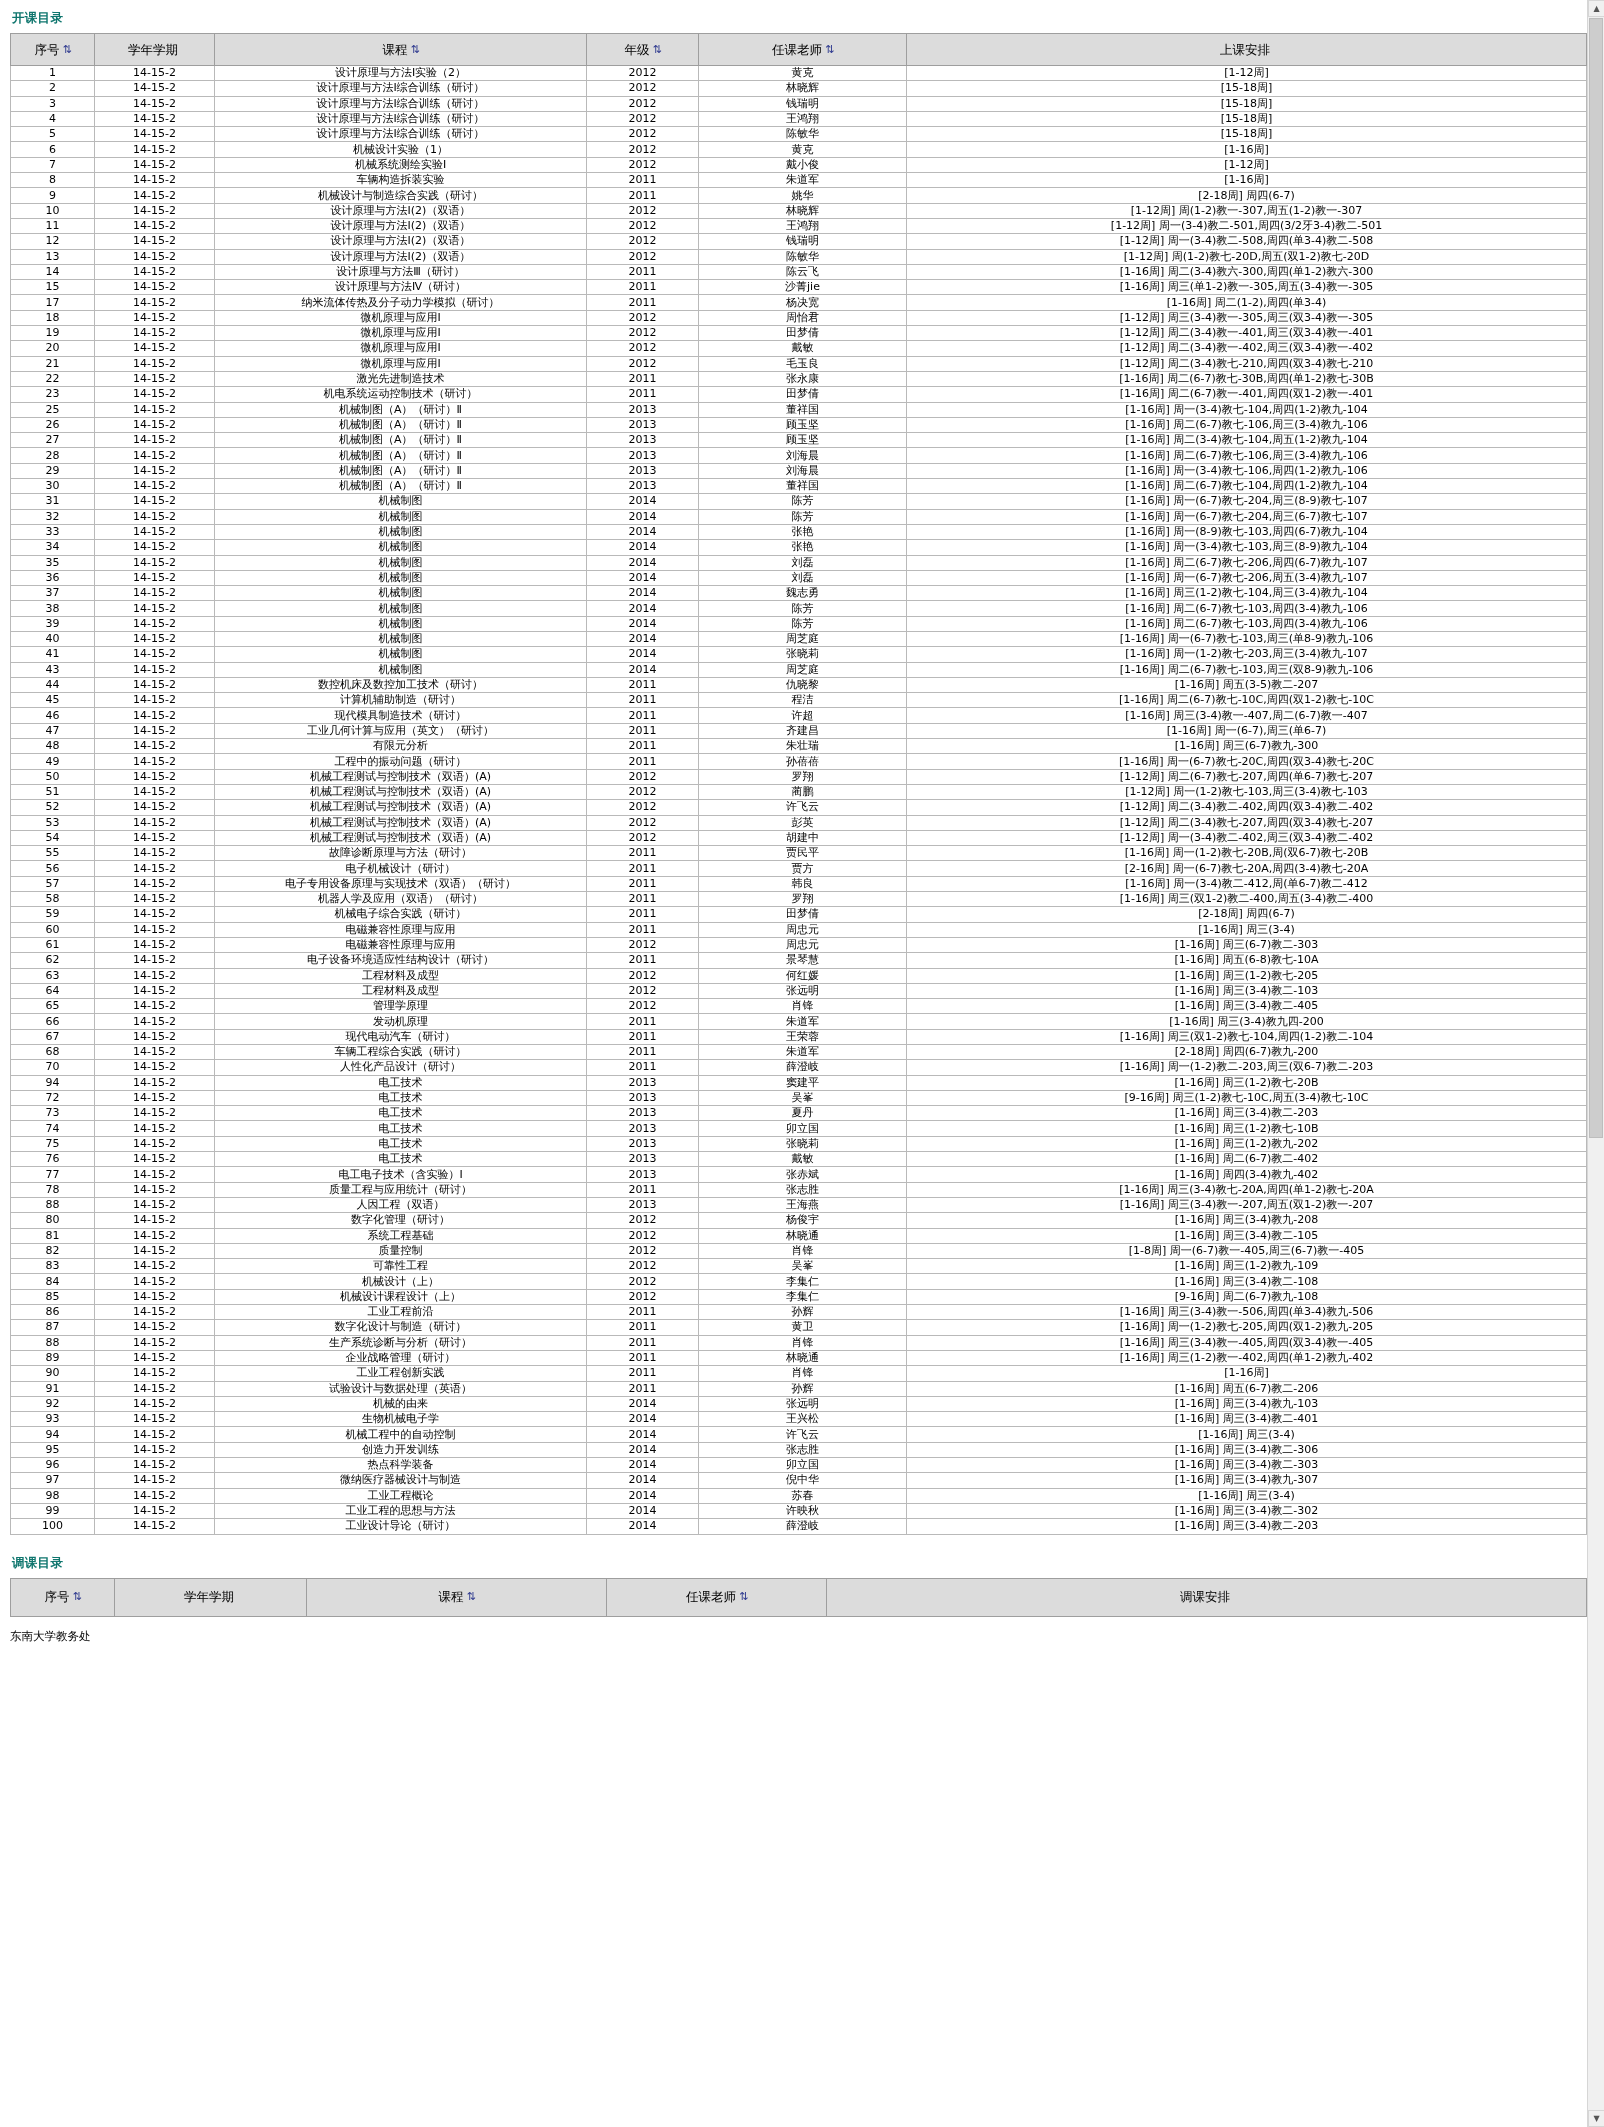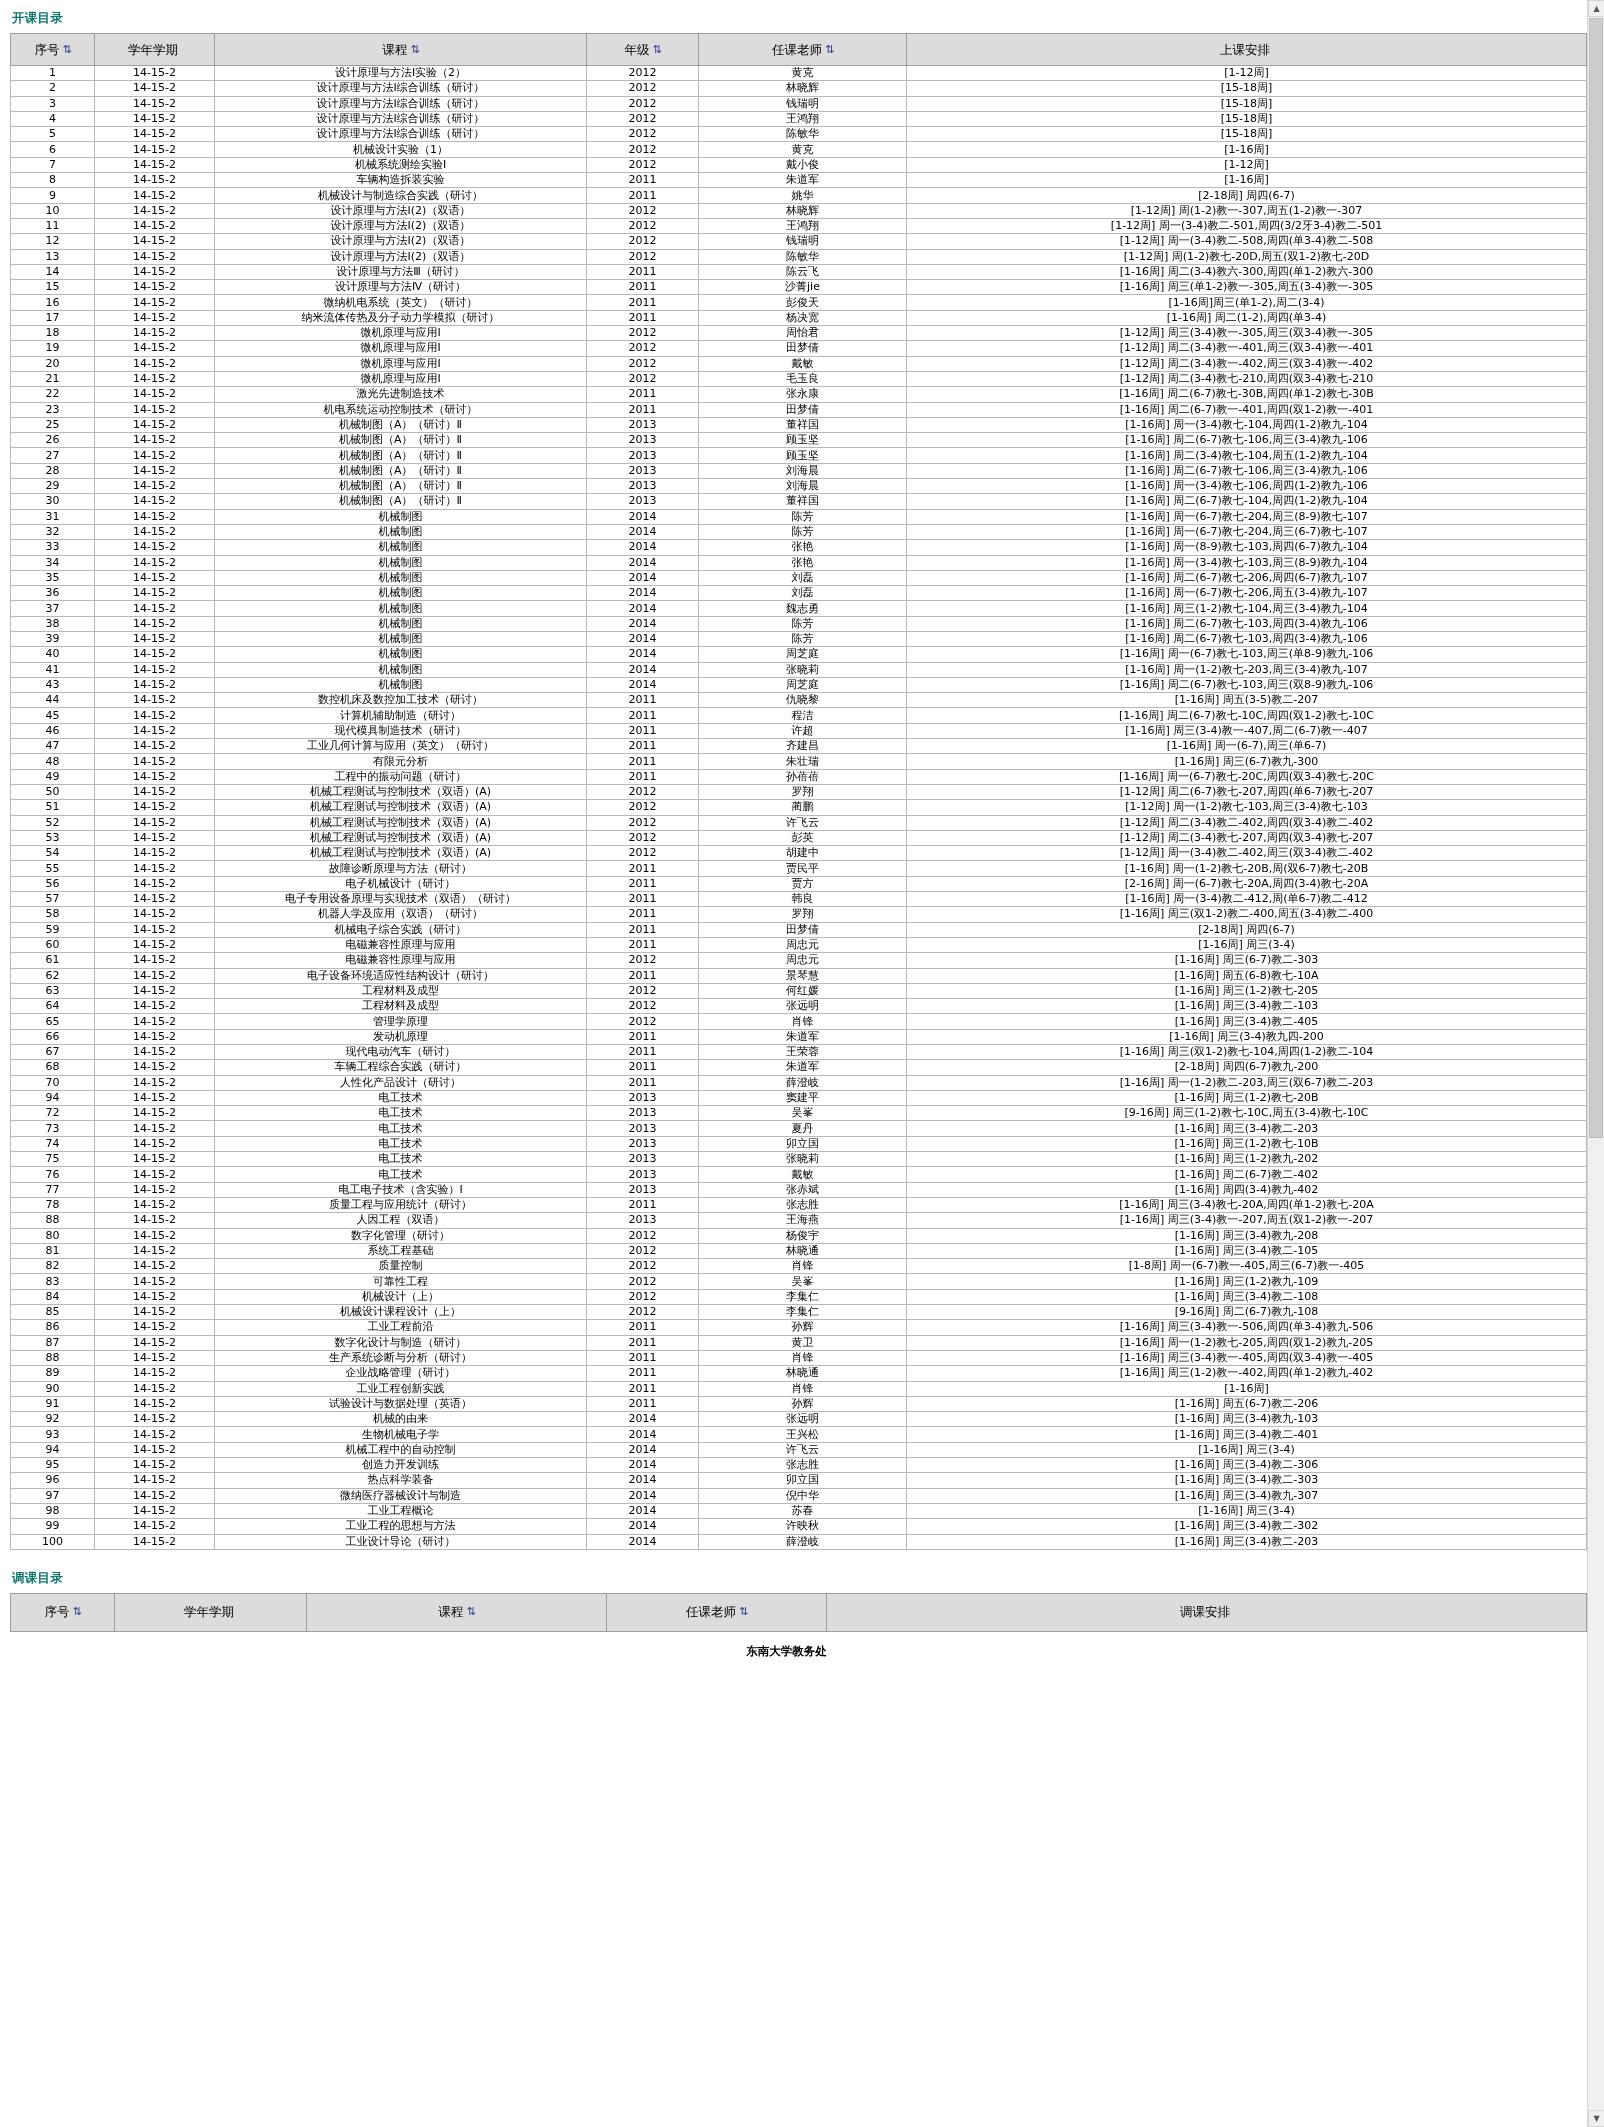--- a/index.html
+++ b/index.html
@@ -83,26 +83,25 @@
     color: #000;
     text-align: center;
   }
   col.d-idx { width: 104px; }
   col.d-term { width: 192px; }
   col.d-course { width: 300px; }
   col.d-teacher { width: 220px; }
   col.d-sched { width: 760px; }
 
   .footer {
-    text-align: center;
+    text-align: left;
     font-size: 11.5px;
     color: #000;
     padding: 6px 14px 0 0;
     margin-top: 6px;
-    font-weight: bold;
   }
 
   
   .scrollbar {
     position: absolute;
     top: 0; right: 0;
     width: 17px;
     height: 2127px;
     background: #f0f0f0;
     border-left: 1px solid #d6d6d6;
@@ -271,28 +270,20 @@
           </tr>
           <tr>
             <td class="td-idx">15</td>
             <td class="td-term">14-15-2</td>
             <td class="td-course">设计原理与方法Ⅳ（研讨）</td>
             <td class="td-grade">2011</td>
             <td class="td-teacher">沙菁jie</td>
             <td class="td-sched">[1-16周] 周三(单1-2)教一-305,周五(3-4)教一-305</td>
           </tr>
           <tr>
-            <td class="td-idx">16</td>
-            <td class="td-term">14-15-2</td>
-            <td class="td-course">微纳机电系统（英文）（研讨）</td>
-            <td class="td-grade">2011</td>
-            <td class="td-teacher">彭俊天</td>
-            <td class="td-sched">[1-16周]周三(单1-2),周二(3-4)</td>
-          </tr>
-          <tr>
             <td class="td-idx">17</td>
             <td class="td-term">14-15-2</td>
             <td class="td-course">纳米流体传热及分子动力学模拟（研讨）</td>
             <td class="td-grade">2011</td>
             <td class="td-teacher">杨决宽</td>
             <td class="td-sched">[1-16周] 周二(1-2),周四(单3-4)</td>
           </tr>
           <tr>
             <td class="td-idx">18</td>
             <td class="td-term">14-15-2</td>

